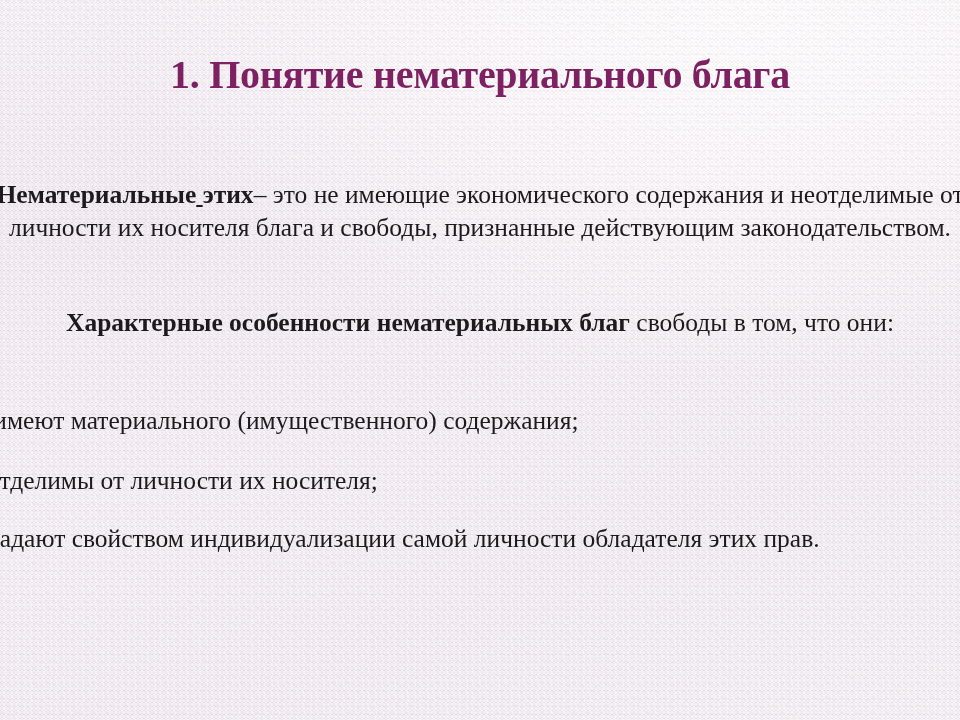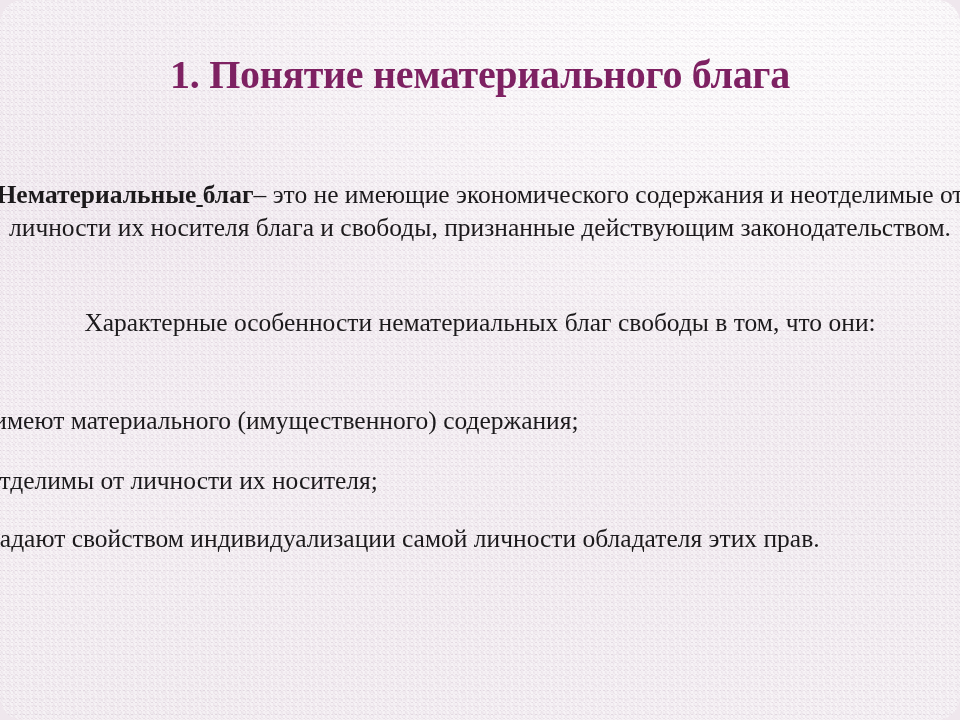--- a/index.html
+++ b/index.html
@@ -18,21 +18,20 @@
   
   .slide {
     position: relative;
     width: 960px;
     height: 720px;
     overflow: hidden;
     background:
       radial-gradient(ellipse 120% 90% at 78% 2%, rgba(255,255,255,0.95) 0%, rgba(255,255,255,0.0) 55%),
       radial-gradient(ellipse 100% 70% at 12% 30%, rgba(232,220,230,0.75) 0%, rgba(232,220,230,0.0) 60%),
       linear-gradient(160deg, #f3edf2 0%, #f0e8ee 40%, #ece3ea 72%, #efe8ee 100%);
-    border-radius: 23px;
   }
 
   
   .slide::before {
     content: "";
     position: absolute;
     inset: 0;
     pointer-events: none;
     opacity: 0.55;
     background-image:
@@ -114,33 +113,33 @@
   .bullet-3 { top: 522px; }
 
   .term {
     font-weight: bold;
   }
   .term-gap {
     font-weight: bold;
     text-decoration: underline;
   }
   .feat-term {
-    font-weight: normal;
+    font-weight: bold;
   }
 </style>
 </head>
 <body>
 
 <div class="slide">
   <div class="content">
 
     <div class="slide-title">1. Понятие нематериального блага</div>
 
     <div class="body-block def-block">
-      <span class="term">Нематериальные</span><span class="term-gap"> </span><span class="term">благ</span><span>– это не имеющие экономического содержания и неотделимые от личности их носителя блага и свободы, признанные действующим законодательством.</span>
+      <span class="term">Нематериальные</span><span class="term-gap"> </span><span class="term">этих</span><span>– это не имеющие экономического содержания и неотделимые от личности их носителя блага и свободы, признанные действующим законодательством.</span>
     </div>
 
     <div class="body-block feat-block">
       <span class="feat-term">Характерные особенности нематериальных благ</span><span> свободы в том, что они:</span>
     </div>
 
     <div class="bullet-block bullet-1">не имеют материального (имущественного) содержания;</div>
 
     <div class="bullet-block bullet-2">неотделимы от личности их носителя;</div>
 

